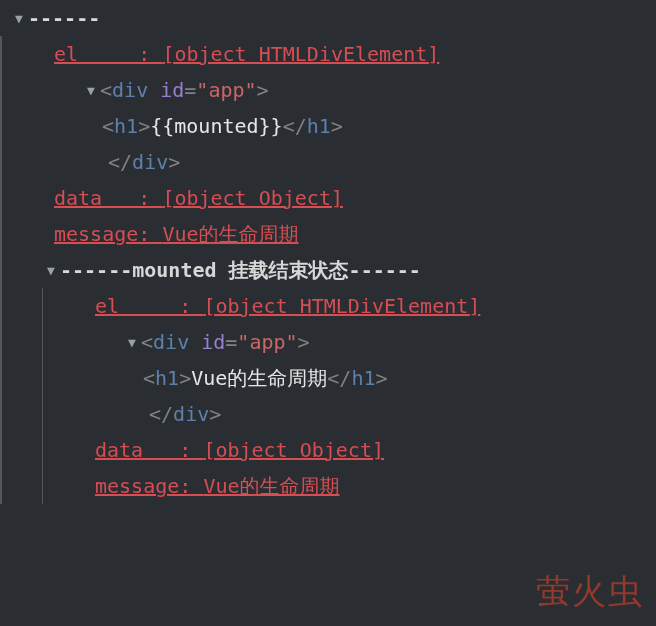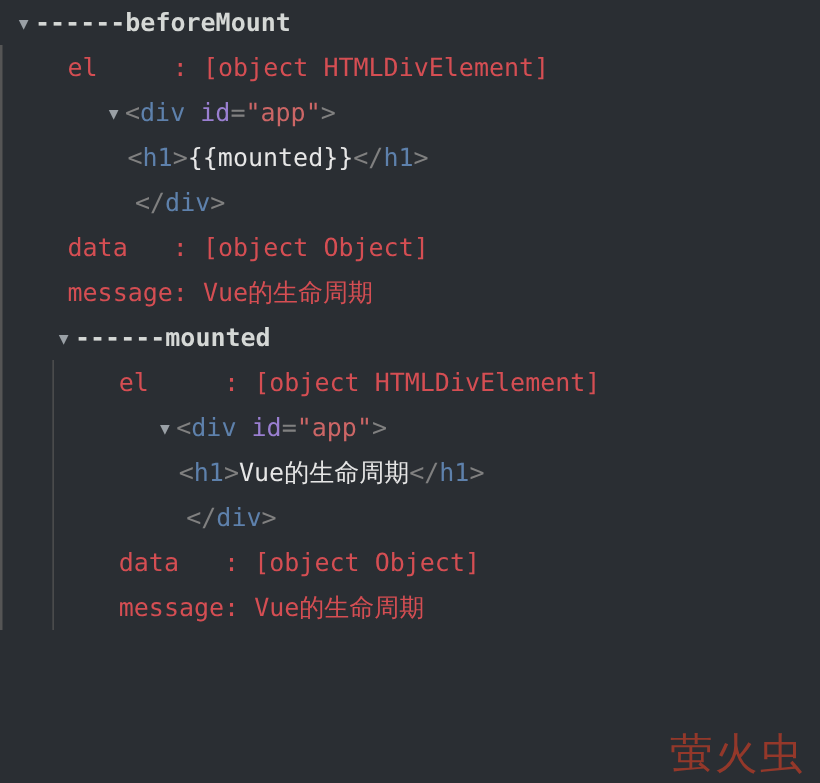--- a/index.html
+++ b/index.html
@@ -22,55 +22,55 @@
   .arrow {
     color: #9aa0a6;
     font-size: 13px;
     display: inline-block;
     width: 18px;
     text-align: center;
     transform: translateY(-2px);
   }
   .bold { font-weight: bold; }
   .white { color: #d5d8d6; }
-  .red { color: #d54e53; }
+  .red { color: #d54e53; text-decoration: underline; }
   .tag { color: #5e81ac; }
   .attr { color: #9a7fd1; text-align: right; }
   .str { color: #cc6666; }
   .punct { color: #808080; }
   .txt { color: #e6e6e6; }
   .section1 { padding-left: 10px; border-left: 2px solid #555; margin-left: 0;}
   .indent-a { padding-left: 42px; }
   .indent-b { padding-left: 70px; }
   .indent-b2 { padding-left: 90px; }
   .indent-b3 { padding-left: 96px; }
   .section2-wrap { margin-left: 30px; border-left: 1px solid #555; }
   .section2 .indent-a { padding-left: 52px; }
   .section2 .indent-b { padding-left: 80px; }
   .section2 .indent-b2 { padding-left: 100px; }
   .section2 .indent-b3 { padding-left: 106px; }
   .watermark {
     position: absolute;
     right: 12px;
-    bottom: 0;
+    bottom: 11px;
     color: #a03a2a;
     font-family: "KaiTi", "STKaiti", serif;
     font-size: 34px;
     opacity: 0.9;
     font-weight: normal;
     letter-spacing: 2px;
   }
   .header-row { padding-left: 10px; }
 </style>
 </head>
 <body>
 
 <div class="row header-row">
   <span class="arrow">▼</span>
-  <span class="bold white">------</span><span class="bold white">beforeMount</span>
+  <span class="bold white">------</span>
 </div>
 
 <div class="section1">
   <div class="row indent-a">
     <span class="red">el     : </span><span class="red">[object HTMLDivElement]</span>
   </div>
 
   <div class="row indent-b">
     <span class="arrow">▼</span>
     <span class="punct">&lt;</span><span class="tag">div</span><span> </span><span class="attr">id</span><span class="punct">=</span><span class="str">"</span><span class="str">app</span><span class="str">"</span><span class="punct">&gt;</span>
@@ -87,21 +87,21 @@
   <div class="row indent-a">
     <span class="red">data   : </span><span class="red">[object Object]</span>
   </div>
 
   <div class="row indent-a">
     <span class="red">message: </span><span class="red">Vue的生命周期</span>
   </div>
 
   <div class="row" style="padding-left:30px;">
     <span class="arrow">▼</span>
-    <span class="bold white">------</span><span class="bold white">mounted</span><span class="bold white"> </span>
+    <span class="bold white">------</span><span class="bold white">mounted</span><span class="bold white"> </span><span class="bold white">挂载结束状态------</span>
   </div>
 
   <div class="section2-wrap section2">
     <div class="row indent-a">
       <span class="red">el     : </span><span class="red">[object HTMLDivElement]</span>
     </div>
 
     <div class="row indent-b">
       <span class="arrow">▼</span>
       <span class="punct">&lt;</span><span class="tag">div</span><span> </span><span class="attr">id</span><span class="punct">=</span><span class="str">"</span><span class="str">app</span><span class="str">"</span><span class="punct">&gt;</span>

